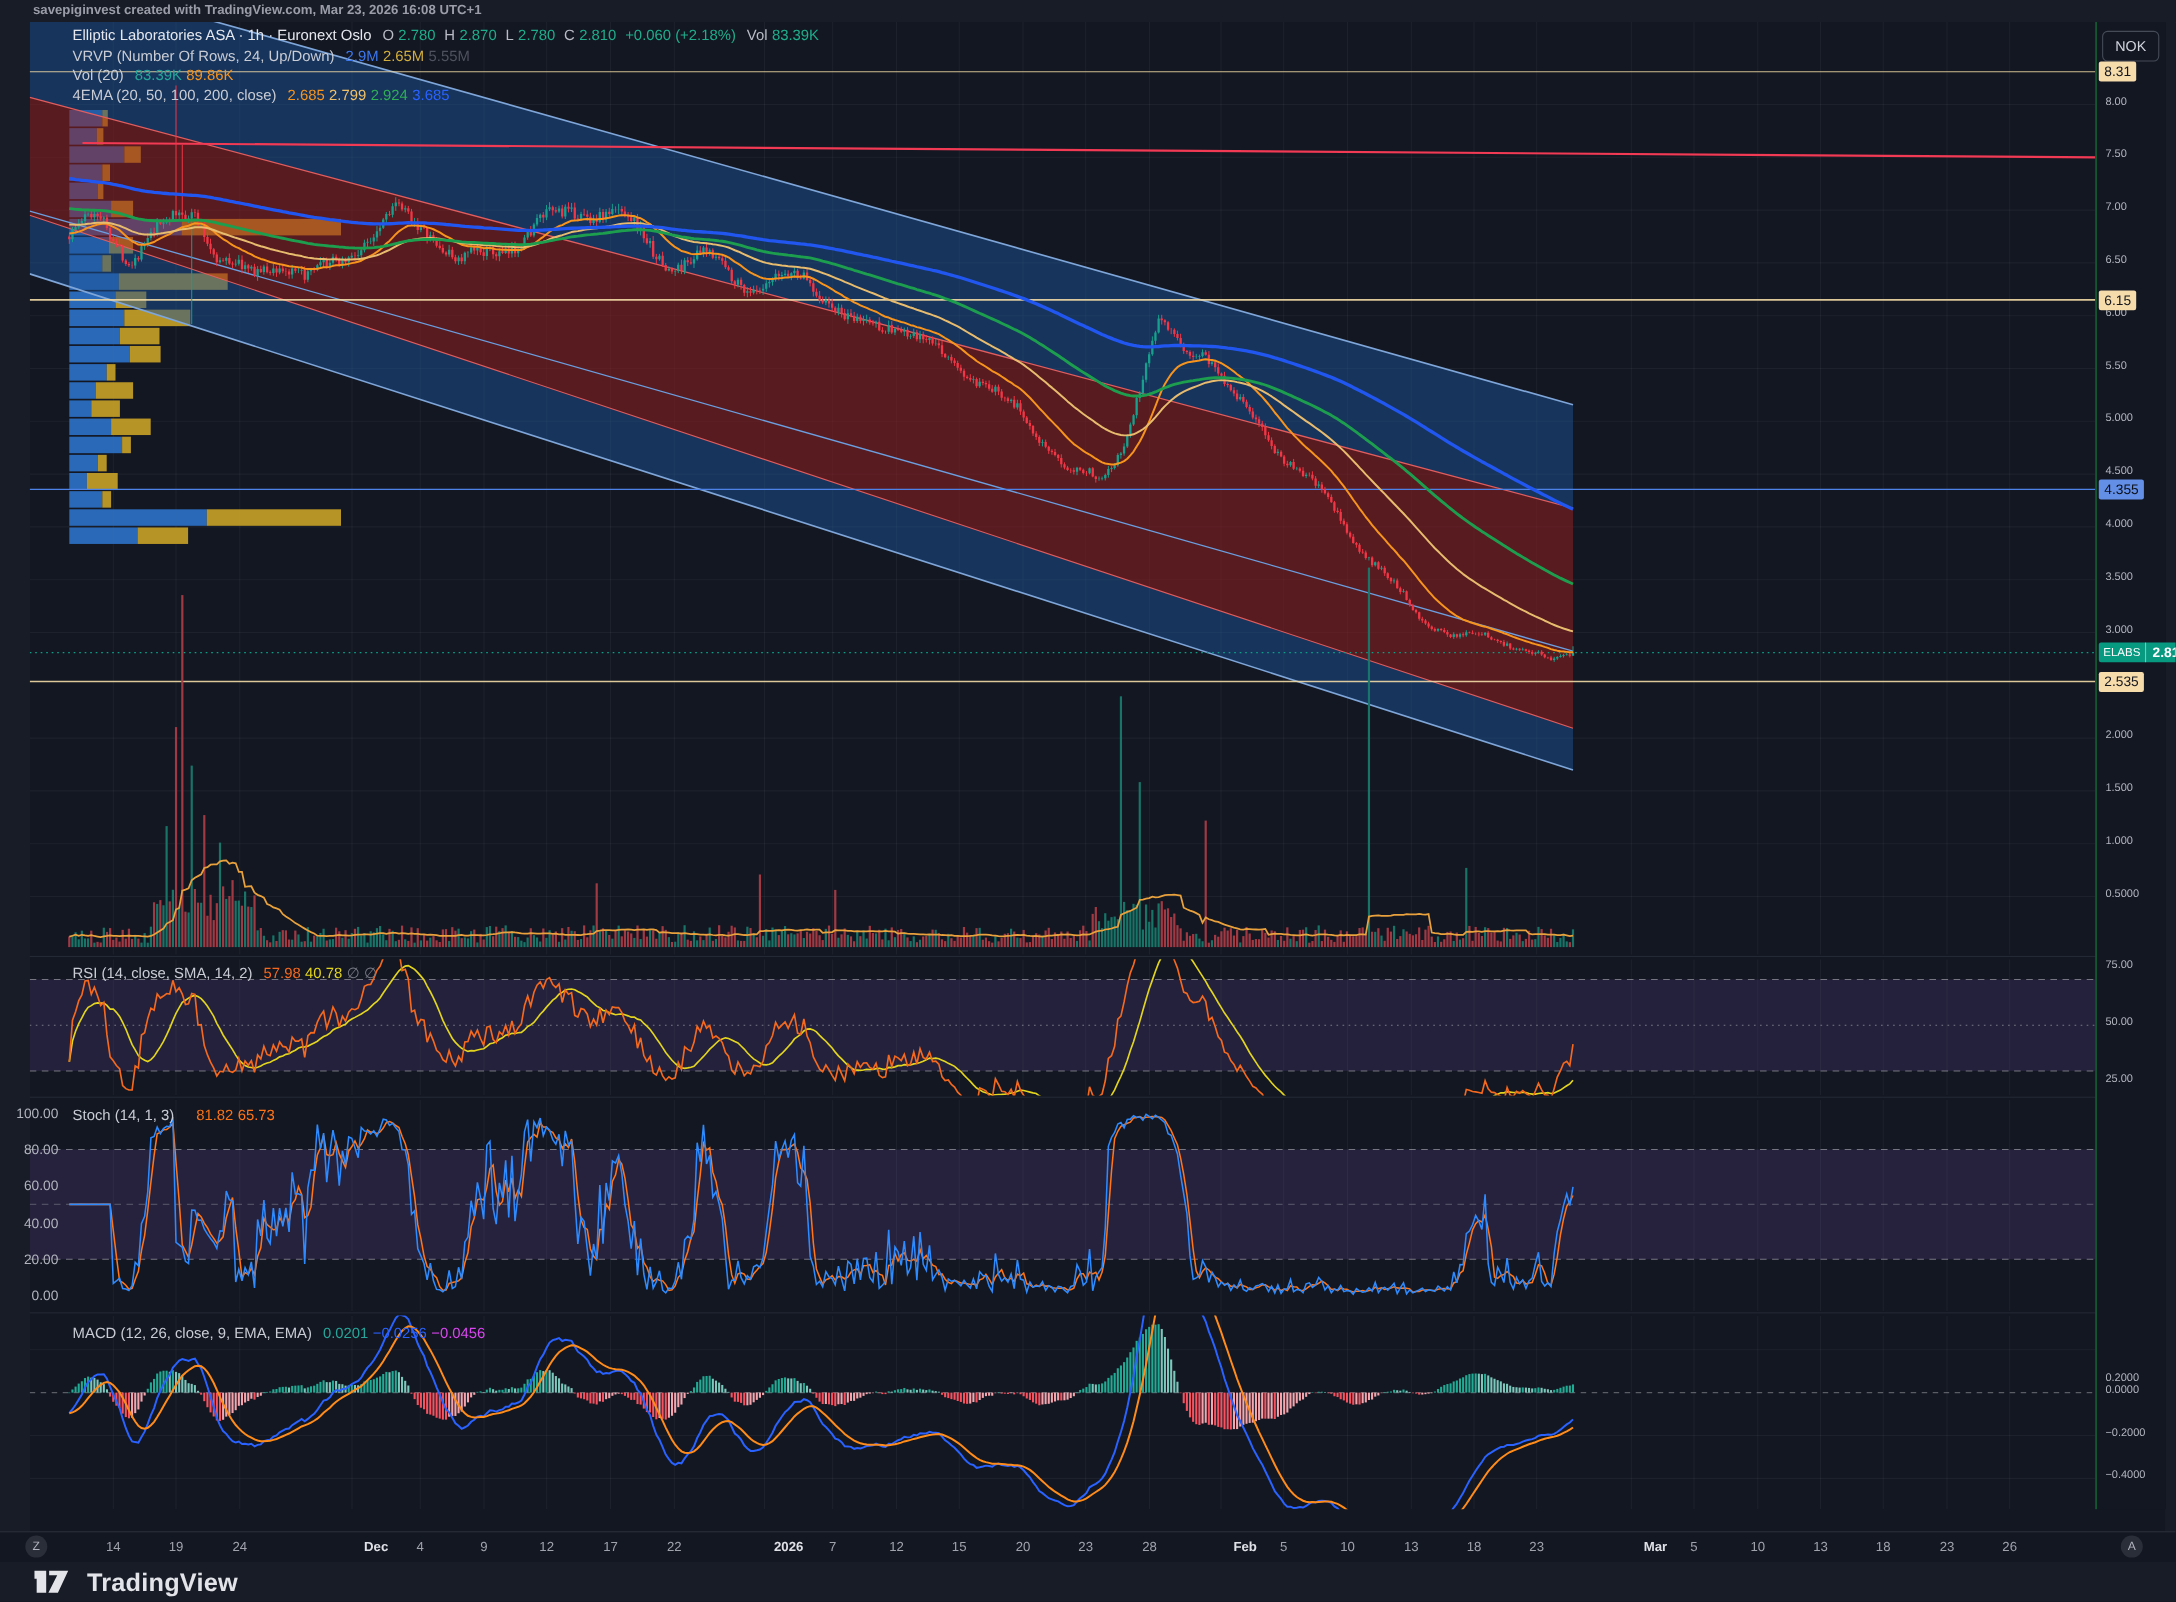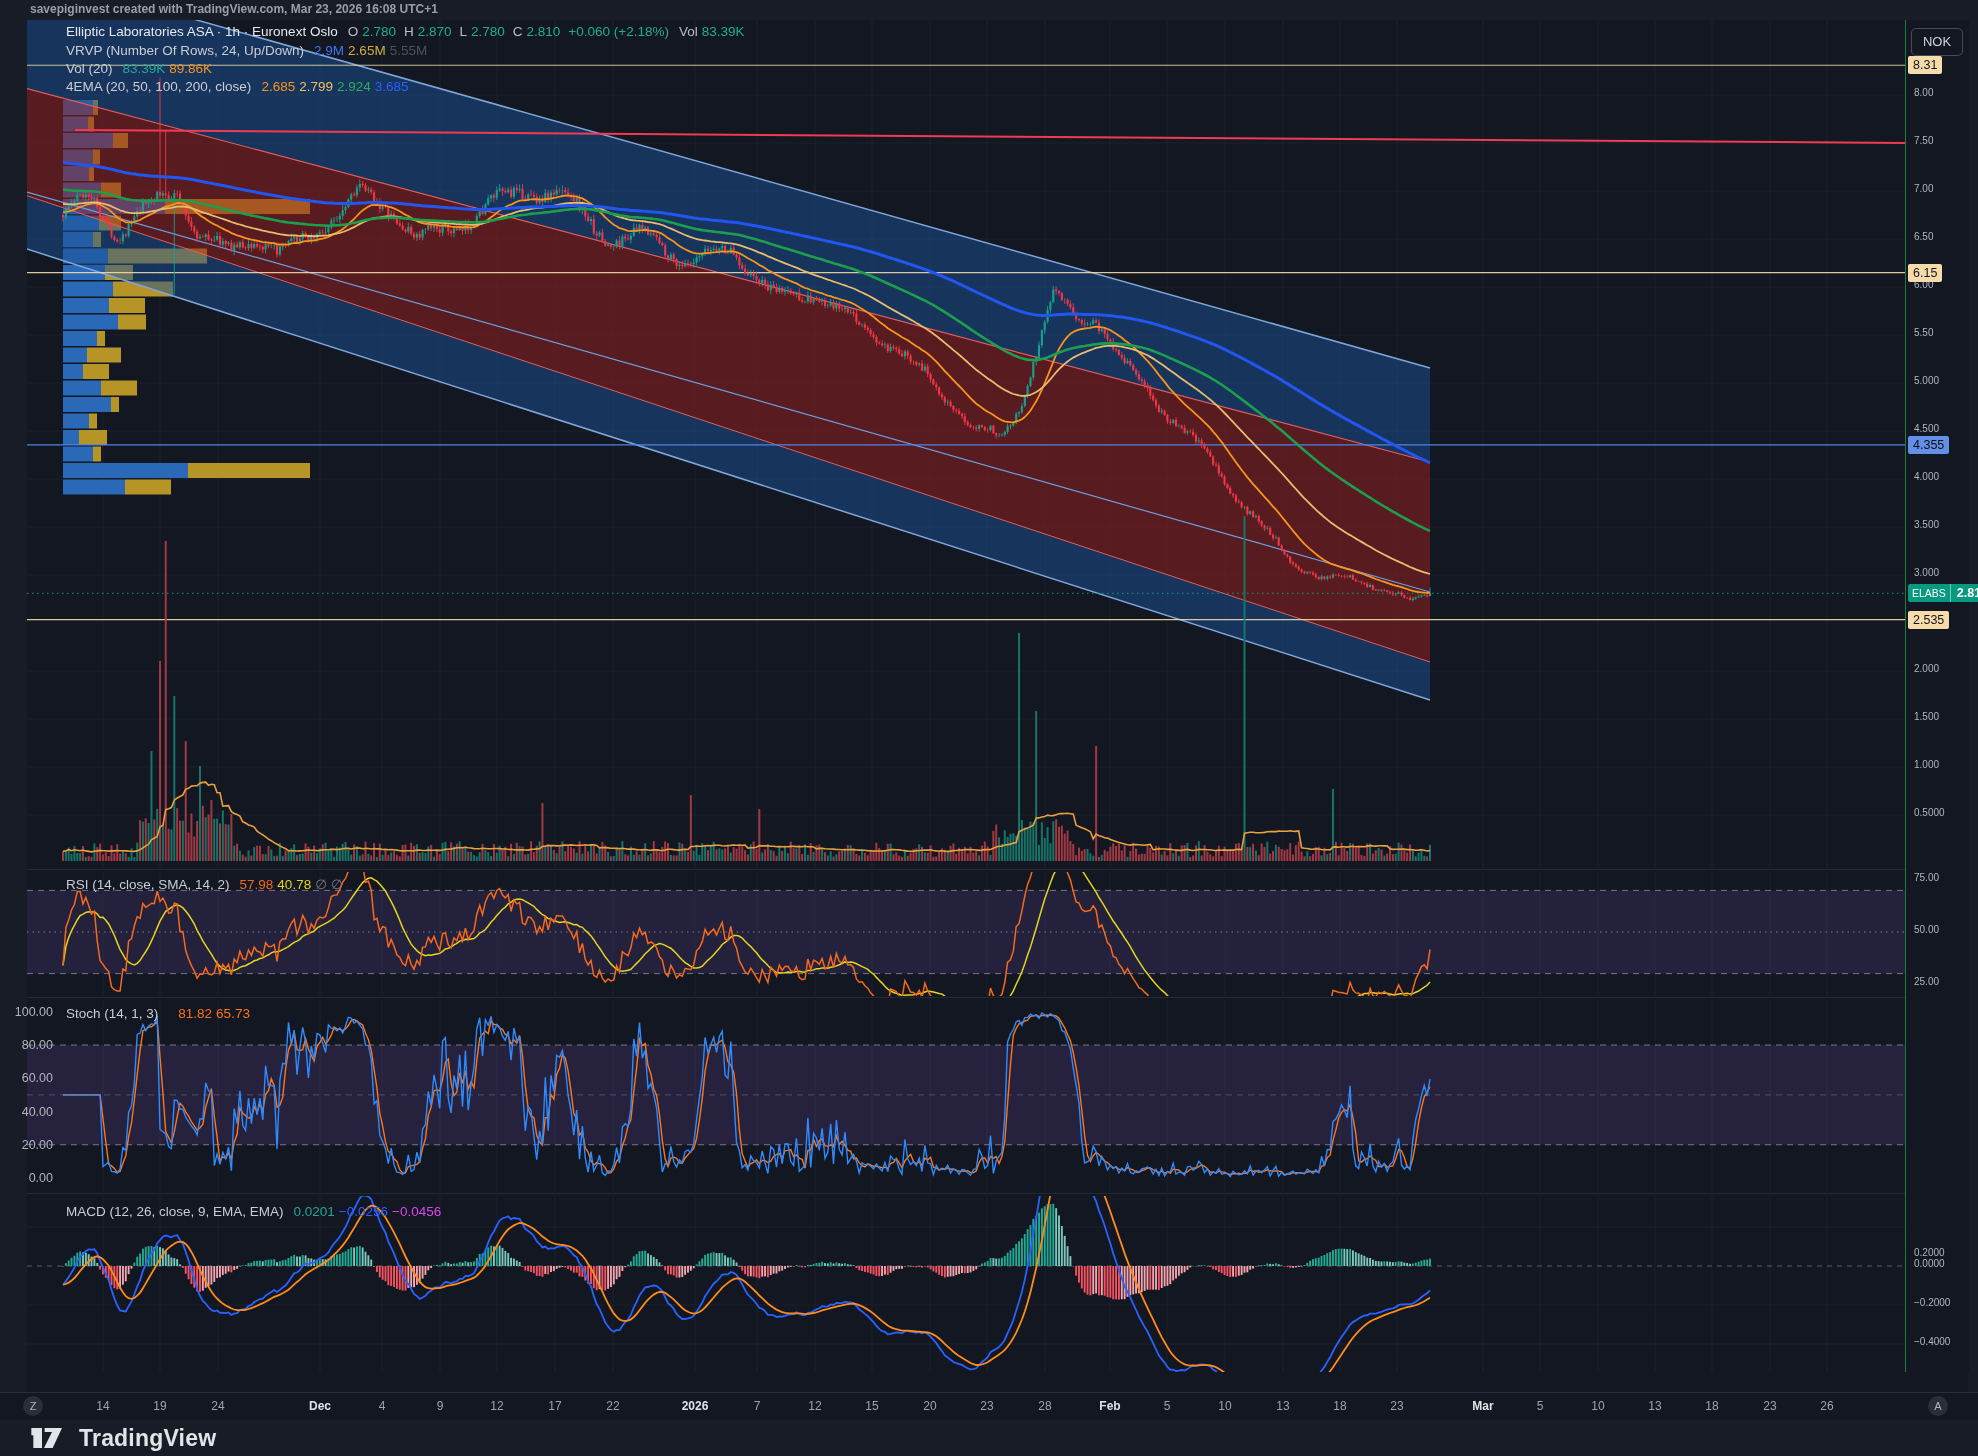--- a/index.html
+++ b/index.html
@@ -17,21 +17,21 @@
   .chip.price{background:#089981;color:#ffffff;display:flex;align-items:center;padding:0;}
   .chip.price .tag{font-size:10.5px;padding:0 4px;border-right:1px solid rgba(255,255,255,0.45);}
   .chip.price .val{padding:0 6px;font-weight:bold;}
   #nok-btn{position:absolute;left:5px;top:8px;width:50px;height:26px;border:1px solid #464b58;border-radius:5px;color:#d1d4dc;font-size:13px;text-align:center;line-height:26px;background:#131722;}
   .legend{position:absolute;left:39px;font-size:13.5px;color:#c9ccd4;white-space:nowrap;pointer-events:none;}
   .legend .t{color:#e6e8ee;}
   .legend span{margin-right:4px;}
   .legend .sp{margin-right:10px;}
   #time-axis{position:absolute;left:0;top:1392px;width:1978px;height:27px;background:#131722;border-top:1px solid #2a2e39;}
   .tlabel{position:absolute;top:6px;font-size:12px;color:#9fa0a8;color:#a0a3ac;transform:translateX(-50%);white-space:nowrap;}
-  .tlabel.b{color:#dfe1e6;font-weight:bold;}
+  .tlabel.b{color:#dfe1e6;font-weight:bold;margin-left:22px;}
   .circle-btn{position:absolute;top:3px;width:20px;height:20px;border-radius:50%;background:#2a2e39;color:#b2b5be;font-size:11px;text-align:center;line-height:20px;}
   #bottom-strip{position:absolute;left:0;top:1420px;width:1978px;height:36px;background:#181c26;}
   #logo{position:absolute;left:30px;top:1424px;display:flex;align-items:center;gap:9px;}
   #logo .lt{font-size:23px;font-weight:bold;color:#e2e4e9;letter-spacing:0.2px;}
   .stoch-axis-label{position:absolute;width:44px;text-align:right;font-size:12.5px;color:#b2b5be;}
   #left-strip{position:absolute;left:0;top:20px;width:27px;height:1372px;background:#181c26;border-right:1px solid #242936;}
   #right-strip{position:absolute;left:1969px;top:20px;width:9px;height:1372px;background:#181c26;}
 </style>
 </head>
 <body>

